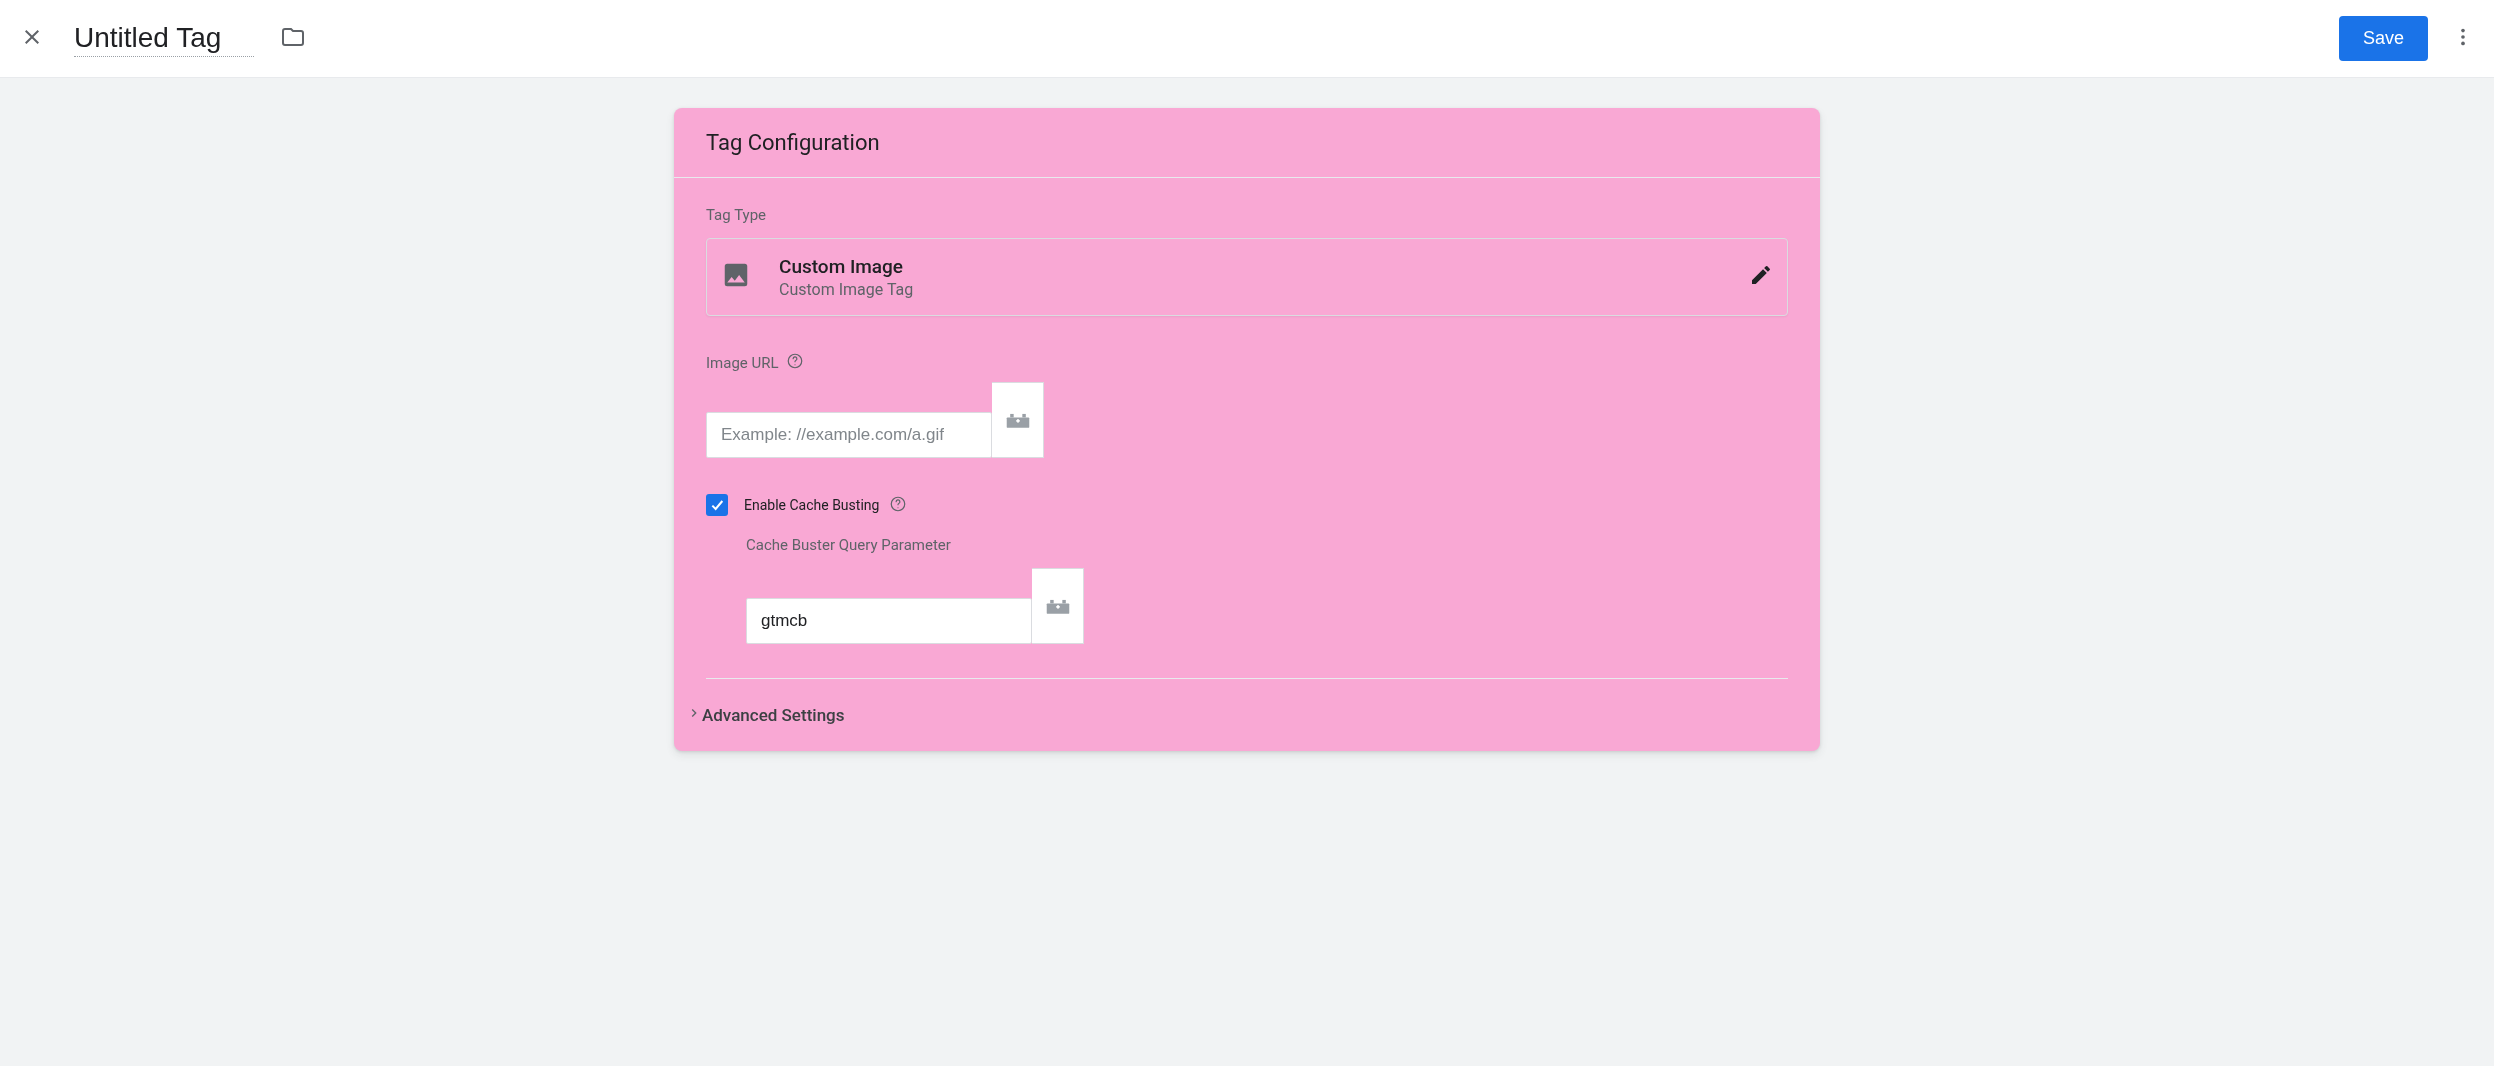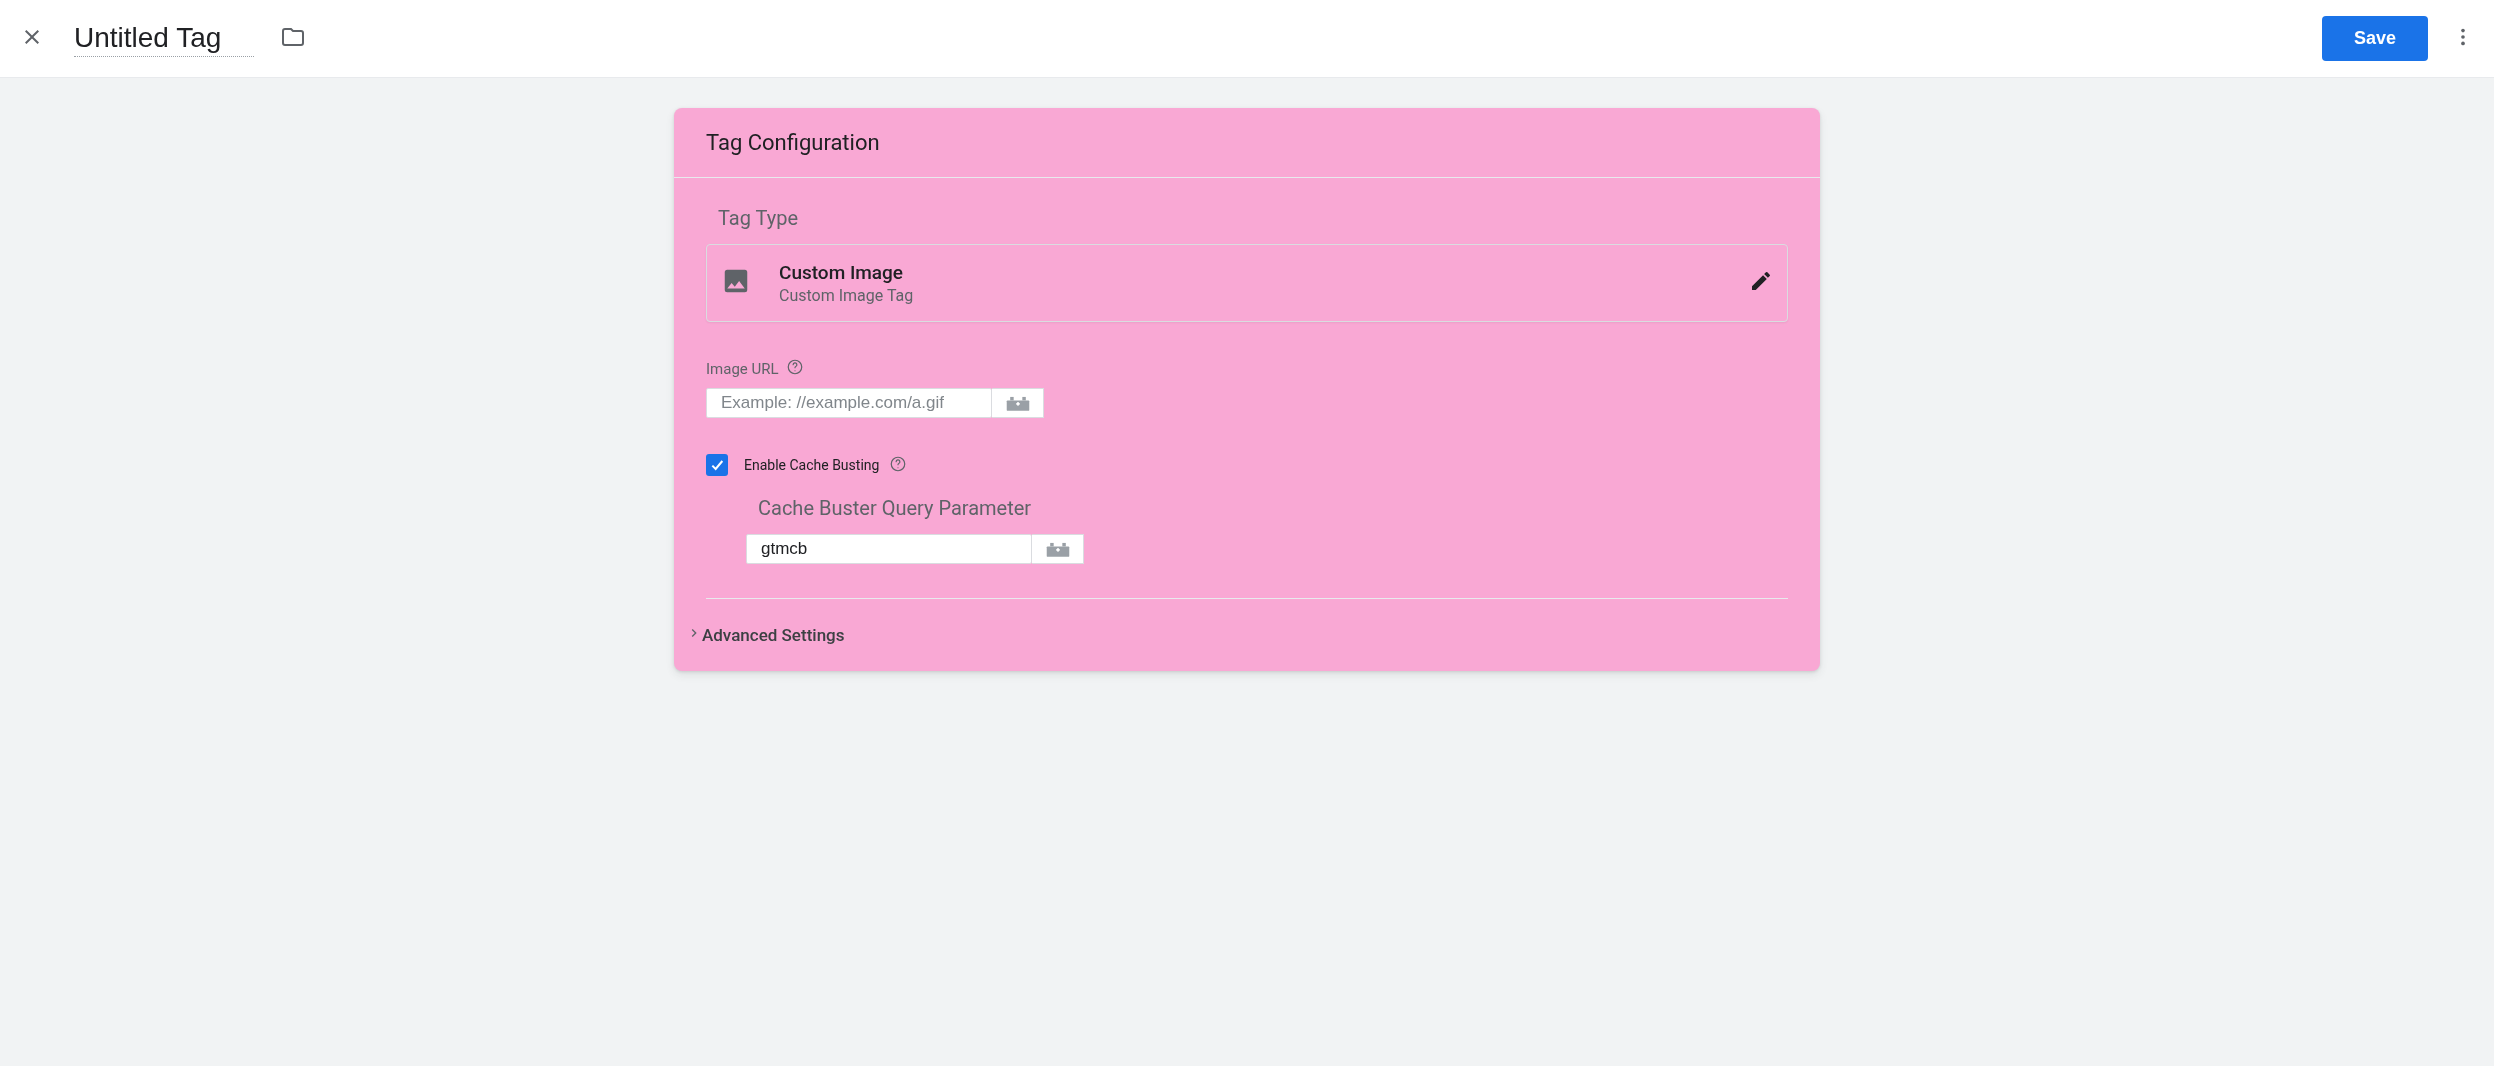--- a/index.html
+++ b/index.html
@@ -33,44 +33,44 @@
     background: transparent;
     outline: none;
     width: 180px;
   }
   .folder-icon svg { width: 24px; height: 24px; fill: #5f6368; cursor: pointer; }
   .header-spacer { flex: 1; }
   .save-btn {
     background: #1a73e8;
     color: #fff;
     font-size: 18px;
-    font-weight: 700;
+    font-weight: 400;
     border: none;
     border-radius: 4px;
-    padding: 12px 32px;
+    padding: 12px 24px;
     cursor: pointer;
   }
   .more-icon { margin-left: 24px; cursor: pointer; }
   .more-icon svg { width: 22px; height: 22px; fill: #5f6368; }
 
   .card {
     background: #f9a8d4;
     width: 1146px;
     margin: 30px auto 40px auto;
     border-radius: 8px;
     box-shadow: 0 1px 3px rgba(60,64,67,.15), 0 4px 8px rgba(60,64,67,.1);
   }
   .card-header {
     padding: 22px 32px;
     font-size: 22px;
     color: #202124;
     border-bottom: 1px solid #e8eaed;
   }
   .card-body { padding: 28px 32px 0 32px; }
-  .section-label { font-size: 20px; color: #5f6368; margin-bottom: 14px; margin-left: 12px; }
+  .section-label { font-size: 15px; color: #5f6368; margin-bottom: 14px; }
 
   .tag-type-row {
     display: flex;
     align-items: center;
     border: 1px solid #dadce0;
     border-radius: 4px;
     padding: 16px 14px;
     box-shadow: 0 1px 2px rgba(60,64,67,.08);
     cursor: pointer;
     gap: 28px;
@@ -84,23 +84,24 @@
   .field-block { margin-top: 36px; }
   .field-label { font-size: 15px; color: #5f6368; display: flex; align-items: center; gap: 7px; margin-bottom: 8px; }
   .help-icon svg { width: 18px; height: 18px; fill: none; stroke: #5f6368; stroke-width: 1.6; }
 
   .input-row { display: flex; align-items: stretch; }
   .text-input {
     font-size: 17px;
     color: #202124;
     border: 1px solid #dadce0;
     border-radius: 2px;
-    padding: 4px 14px;
+    padding: 12px 14px;
     width: 286px;
     outline: none;
+    margin-top: 30px;
   }
   .text-input::placeholder { color: #80868b; }
   .var-btn {
     border: 1px solid #dadce0;
     border-left: none;
     width: 52px;
     display: flex;
     align-items: center;
     justify-content: center;
     cursor: pointer;

